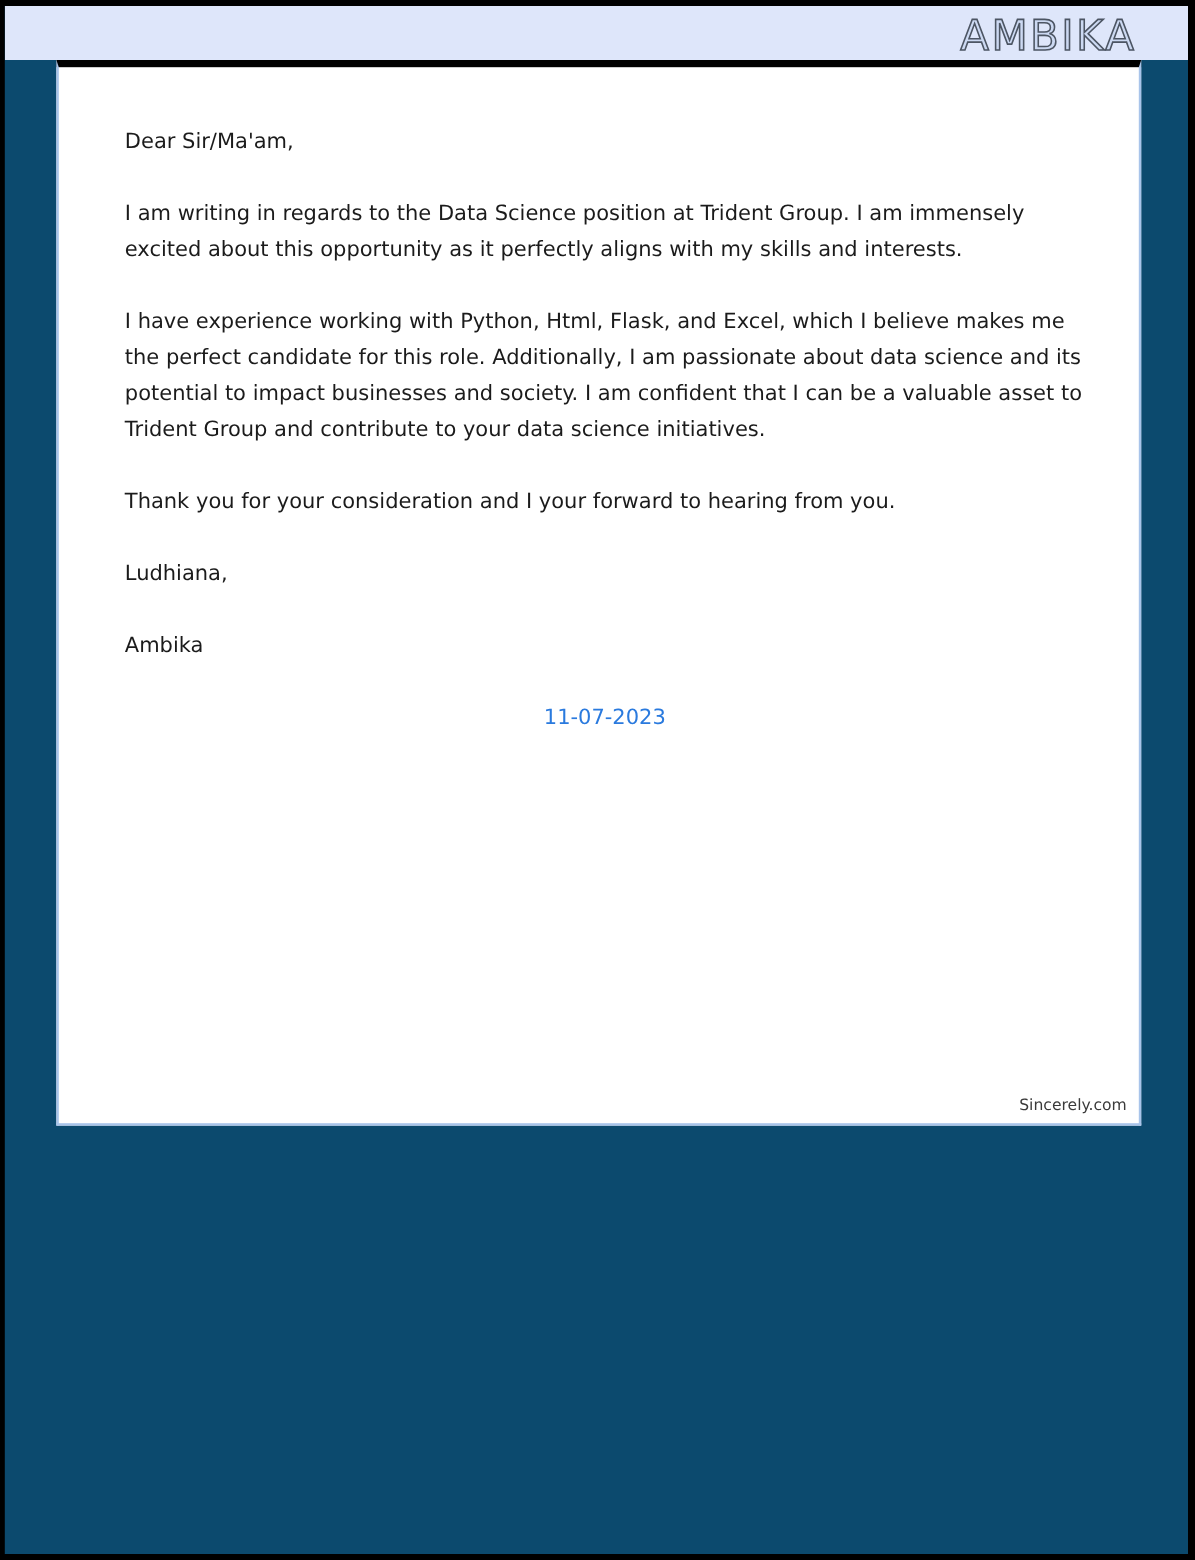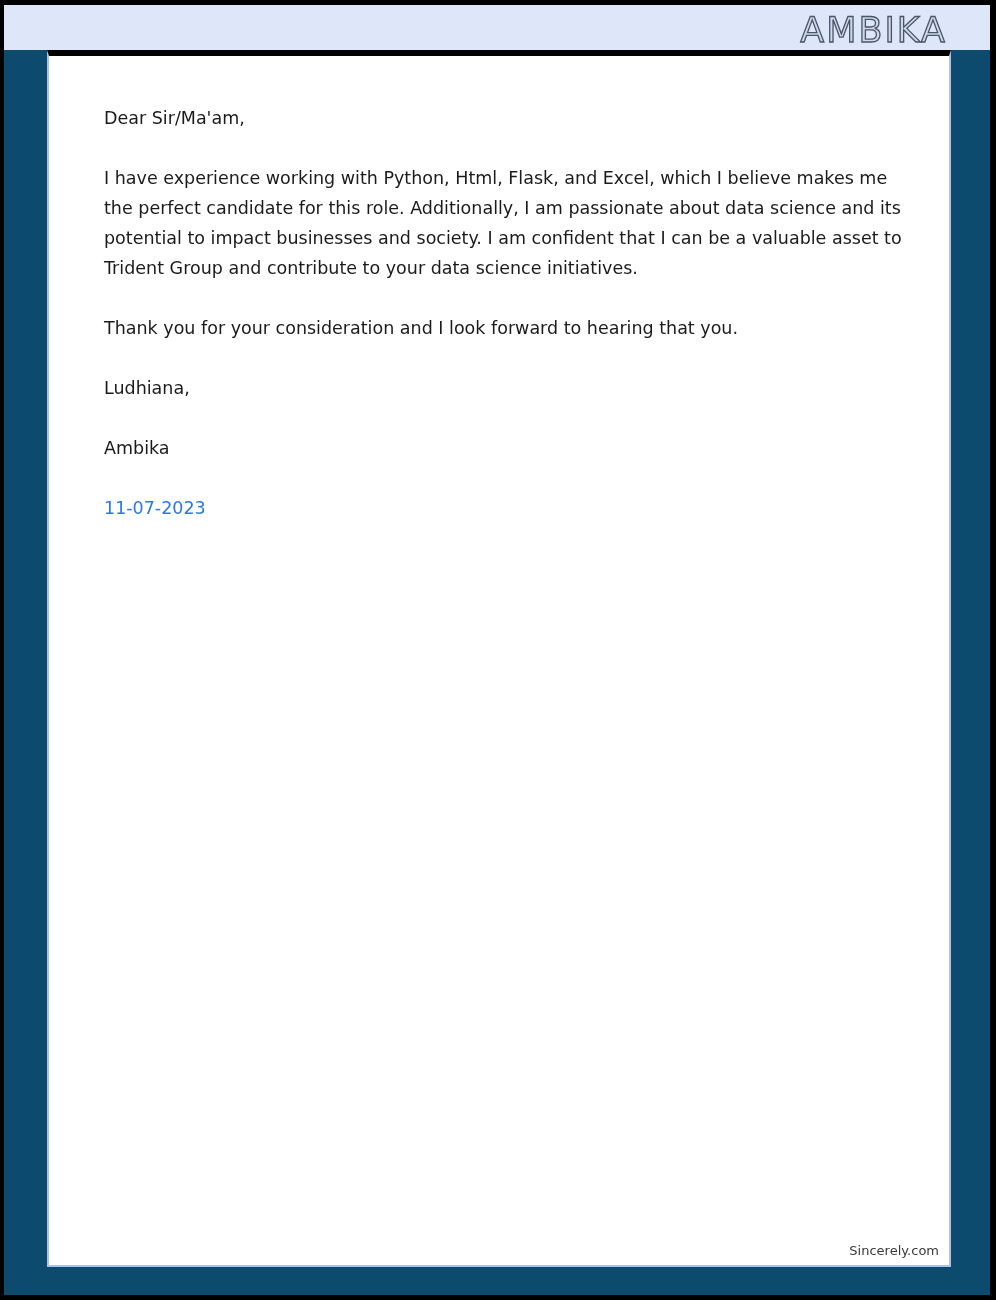--- a/index.html
+++ b/index.html
@@ -49,21 +49,21 @@
     -webkit-text-stroke: 1.3px #4c5563;
     text-rendering: geometricPrecision;
   }
 
   
   .page {
     position: absolute;
     left: 43px;
     top: 45px;
     width: 904px;
-    height: 1217px;
+    height: 888px;
     background: #ffffff;
     border-top: 6px solid #000000;
     border-left: 2px solid #a8c4ea;
     border-right: 2px solid #a8c4ea;
     border-bottom: 2px solid #a8c4ea;
     box-sizing: border-box;
   }
 
   .page-body {
     position: absolute;
@@ -83,20 +83,21 @@
   .para.tight {
     margin-bottom: 30px;
   }
 
   .date-line {
     font-size: 17.5px;
     line-height: 30px;
     color: #2a7ade;
     margin: 0;
     font-family: "DejaVu Sans", sans-serif;
+    text-align: center;
   }
 
   .footer {
     position: absolute;
     right: 10px;
     bottom: 6px;
     font-size: 13px;
     line-height: 16px;
     color: #3a3a3a;
     font-family: "DejaVu Sans", sans-serif;
@@ -110,25 +111,26 @@
   <div class="letterhead">
     <div class="brand">AMBIKA</div>
   </div>
 
   <div class="page">
 
     <div class="page-body">
 
       <p class="para">Dear Sir/Ma'am,</p>
 
+      <p class="para">I am writing in regards to the Data Science position at Trident Group. I am immensely excited about this opportunity as it perfectly aligns with my skills and interests.</p>
 
       <p class="para">I have experience working with Python, Html, Flask, and Excel, which I believe makes me the perfect candidate for this role. Additionally, I am passionate about data science and its potential to impact businesses and society. I am confident that I can be a valuable asset to Trident Group and contribute to your data science initiatives.</p>
 
 
-      <p class="para">Thank you for your consideration and I look forward to hearing that you.</p>
+      <p class="para">Thank you for your consideration and I your forward to hearing from you.</p>
 
       <p class="para">Ludhiana,</p>
 
       <p class="para tight">Ambika</p>
 
       <p class="date-line">11-07-2023</p>
 
     </div>
 
     <div class="footer">Sincerely.com</div>

